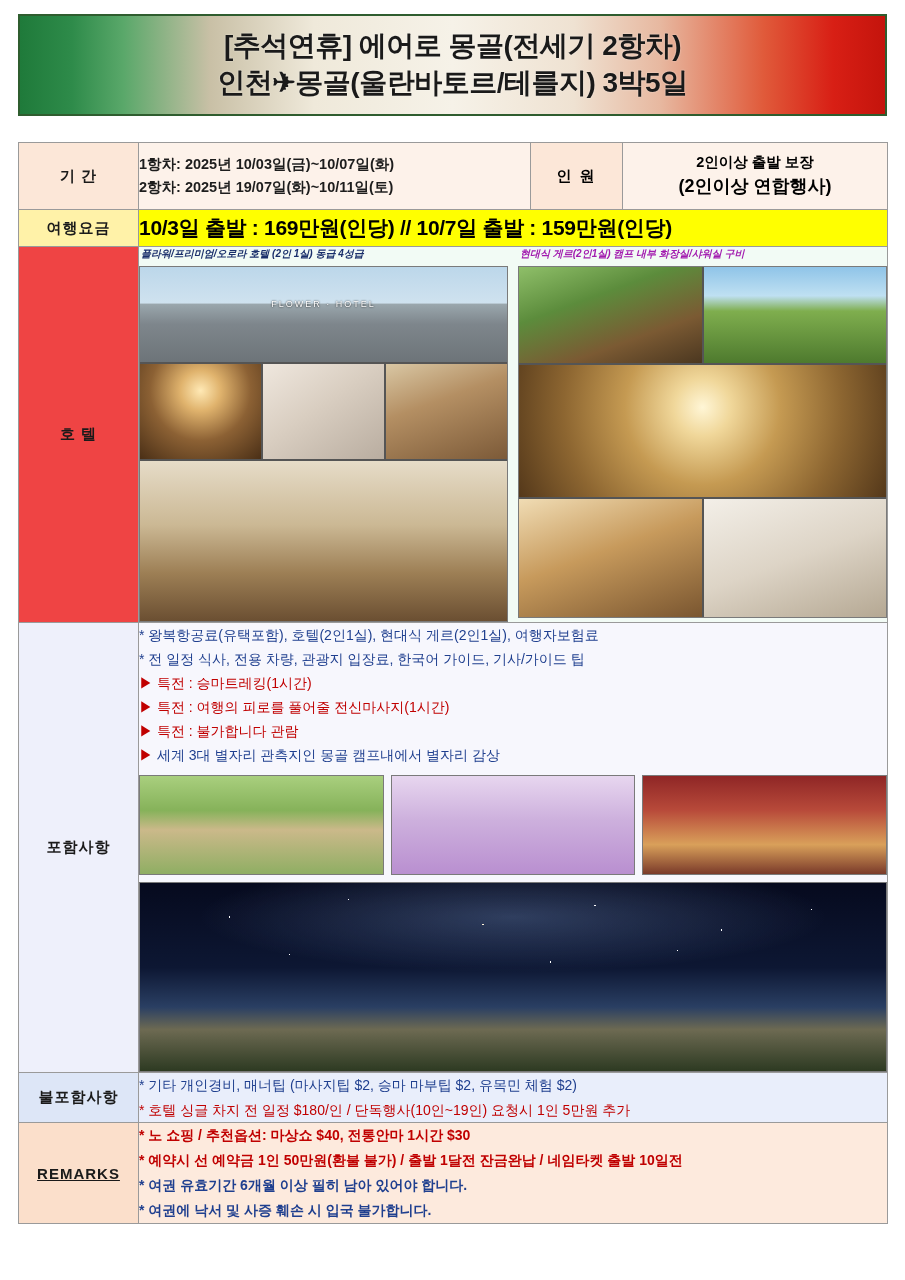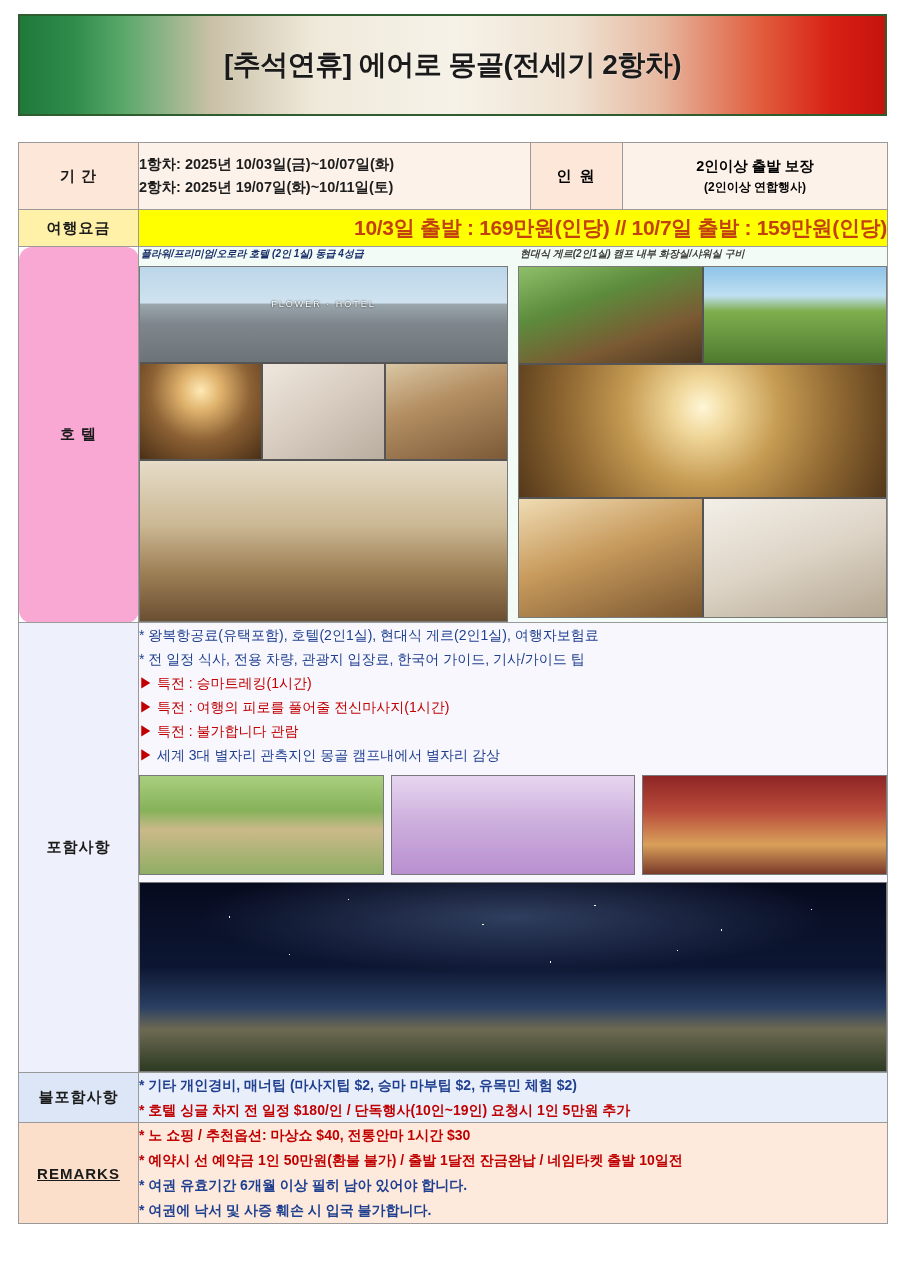--- a/index.html
+++ b/index.html
@@ -80,47 +80,47 @@
   }
   .c-people-label { background: #fce7d8; width: 92px; text-align: center; font-weight: bold; font-size: 15px; letter-spacing: 2px;}
   .c-people-val {
     background: #fdf2ea;
     text-align: center;
     font-size: 14.5px;
     font-weight: bold;
     line-height: 1.5;
     padding: 6px 4px;
   }
-  .c-people-val .sub { font-size: 12px; }
+  .c-people-val .sub { font-size: 18px; }
 
   
   .c-price-label { background: #fff2a8; height: 36px; }
   .c-price-val {
     background: #ffff00;
-    text-align: right;
-    color: #c2410c;
+    text-align: left;
+    color: #000000;
     font-weight: bold;
     font-size: 21px;
     letter-spacing: -0.3px;
   }
 
   
-  .c-hotel-label { background: #f9a8d4; border-radius: 13px; }
+  .c-hotel-label { background: #ef4444; }
   .c-hotel-body { background: #f2fbf5; padding: 7px 8px 9px 8px; }
   .hotel-grid { display: flex; gap: 10px; }
   .hotel-col { flex: 1; }
   .hotel-cap {
     font-size: 10px;
     font-weight: bold;
     color: #1a2f6b;
     margin: 0 0 5px 2px;
     white-space: nowrap;
     font-style: italic;
   }
-  .hotel-cap.b { color: #404040; }
+  .hotel-cap.b { color: #a21caf; }
   .photo-box { border: 1px solid #7a7a7a; overflow: hidden; }
 
   
   .ph { background-repeat: no-repeat; background-size: cover; }
   .mosaicA { display: grid; grid-template-columns: 1fr 1fr 1fr; grid-template-rows: 95px 95px 160px; gap: 2px; background:#555; }
   .mosaicB { display: grid; grid-template-columns: 1fr 1fr; grid-template-rows: 96px 132px 118px; gap: 2px; background:#555; }
 
   .imgHotelExt { grid-column: 1 / span 3; background-image:
       linear-gradient(180deg, #bcd7ea 0%, #cfe2ef 38%, #9aa7ad 39%, #7e868c 60%, #6d7479 100%); position:relative; }
   .imgHotelExt::after { content:"FLOWER · HOTEL"; position:absolute; left:50%; top:34%; transform:translateX(-50%);
@@ -161,37 +161,38 @@
       radial-gradient(1.2px 1.2px at 90% 14%, #ffffff 50%, transparent 51%),
       radial-gradient(1.2px 1.2px at 20% 38%, #ffffff 50%, transparent 51%),
       radial-gradient(1.3px 1.3px at 55% 42%, #ffffff 50%, transparent 51%),
       radial-gradient(1.2px 1.2px at 72% 36%, #ffffff 50%, transparent 51%),
       radial-gradient(ellipse 60% 42% at 50% 18%, rgba(120,150,200,0.35) 0%, transparent 70%),
       linear-gradient(180deg, #060a1e 0%, #0d1733 45%, #2a3f63 66%, #6d6a52 78%, #2d3a22 100%);
   }
 
   
   .c-ninc-label { background: #dde6f7; }
-  .c-ninc-body { background: #e9eefb; padding: 8px 10px 9px 12px; font-size: 14px; font-weight: bold; line-height: 1.75; }
+  .c-ninc-body { background: #e9eefb; padding: 8px 10px 9px 12px; font-size: 14px; font-weight: normal; line-height: 1.75; }
   .c-ninc-body .l1 { color: #1f3f8f; }
   .c-ninc-body .l2 { color: #c00000; }
 
   
   .c-rem-label { background: #fbdfcb; text-decoration: underline; }
   .c-rem-body { background: #fdeadd; padding: 8px 10px 9px 12px; font-size: 14px; font-weight: bold; line-height: 1.78; color: #c00000; }
   .c-rem-body .blue { color: #1f3f8f; }
 </style>
 </head>
 <body>
 
 <div class="page">
 
   <div class="banner">
     <div class="btitle">
       <div>[추석연휴] 에어로 몽골(전세기 2항차)</div>
+      <div>인천✈몽골(울란바토르/테를지) 3박5일</div>
     </div>
   </div>
 
   <table class="main">
     <colgroup>
       <col style="width:120px">
       <col style="width:392px">
       <col style="width:92px">
       <col style="width:265px">
     </colgroup>

